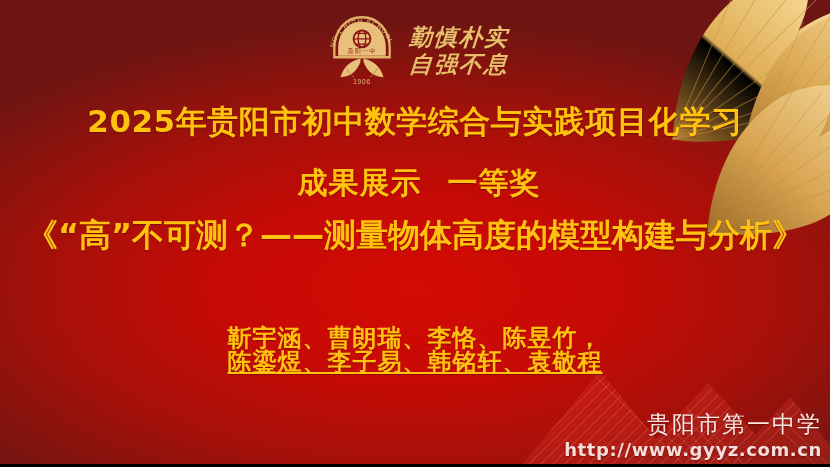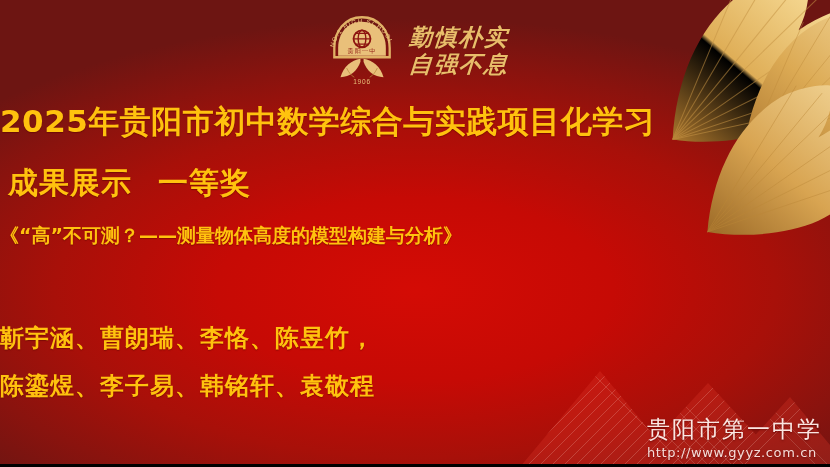--- a/index.html
+++ b/index.html
@@ -46,21 +46,21 @@
     line-height:26px;
     letter-spacing:2px;
     font-family:"DejaVu Serif", serif;
     font-weight:700;
     font-style:italic;
     transform:skewX(-4deg);
     text-shadow:0 0 1px rgba(0,0,0,.35);
   }
 
   
-  .center-txt { position:absolute; left:0; width:830px; text-align:left; }
+  .center-txt { position:absolute; left:0; width:830px; text-align:center; }
 
   #title1 {
     top:102px;
     font-size:31px; line-height:38px;
     font-weight:700;
     letter-spacing:.5px;
     color:#ffc20e;
     font-family:"DejaVu Sans", sans-serif;
     text-shadow:0 1px 1px rgba(90,6,2,.55);
   }
@@ -70,69 +70,71 @@
     font-weight:700;
     color:#ffc20e;
     font-family:"DejaVu Sans", sans-serif;
     letter-spacing:1px;
     text-shadow:0 1px 1px rgba(90,6,2,.55);
     padding-left:8px;
   }
   #title2 .gap { display:inline-block; width:26px; }
   #project {
     top:218px;
-    font-size:19px; line-height:34px;
+    font-size:32px; line-height:34px;
     font-weight:700;
     color:#ffc20e;
     font-family:"DejaVu Sans", sans-serif;
     letter-spacing:0px;
     text-shadow:0 1px 1px rgba(90,6,2,.5);
   }
   .names {
     font-size:24px; line-height:32px;
     font-weight:700;
     color:#ffc20e;
     font-family:"DejaVu Sans", sans-serif;
     letter-spacing:1px;
     text-shadow:0 1px 1px rgba(90,6,2,.5);
     margin-top:42px;
   }
   #names1 { top:280px; }
-  #names2 { top:328px; }
+  #names2 { top:304px;text-decoration:underline; }
   #teachers {
     top:368px;
     font-size:24px; line-height:32px;
     font-weight:700;
     font-family:"DejaVu Sans", sans-serif;
     letter-spacing:1px;
     color:#ffffff;
     text-shadow:0 1px 1px rgba(90,6,2,.5);
   }
   #teachers .gold { color:#ffc20e; }
 
   
   #brand {
     position:absolute;
     right:8px; bottom:8px;
+    text-align:right;
     line-height:1;
   }
   #brand .school {
     color:#fbe6e2;
     font-size:23px;
     letter-spacing:2px;
     font-family:"DejaVu Sans", sans-serif;
     text-shadow:0 1px 2px rgba(80,4,2,.6);
   }
   #brand .url {
     margin-top:5px;
     color:#f6ddd9;
-    font-size:13px;
+    font-size:18px;
     letter-spacing:.6px;
     font-family:"DejaVu Sans", sans-serif;
     text-shadow:0 1px 2px rgba(80,4,2,.6);
+    font-weight:bold;
   }
 
   #bottombar {
     position:absolute; left:0; bottom:0; width:830px; height:3px;
     background:#000;
   }
 </style>
 </head>
 <body>
 

